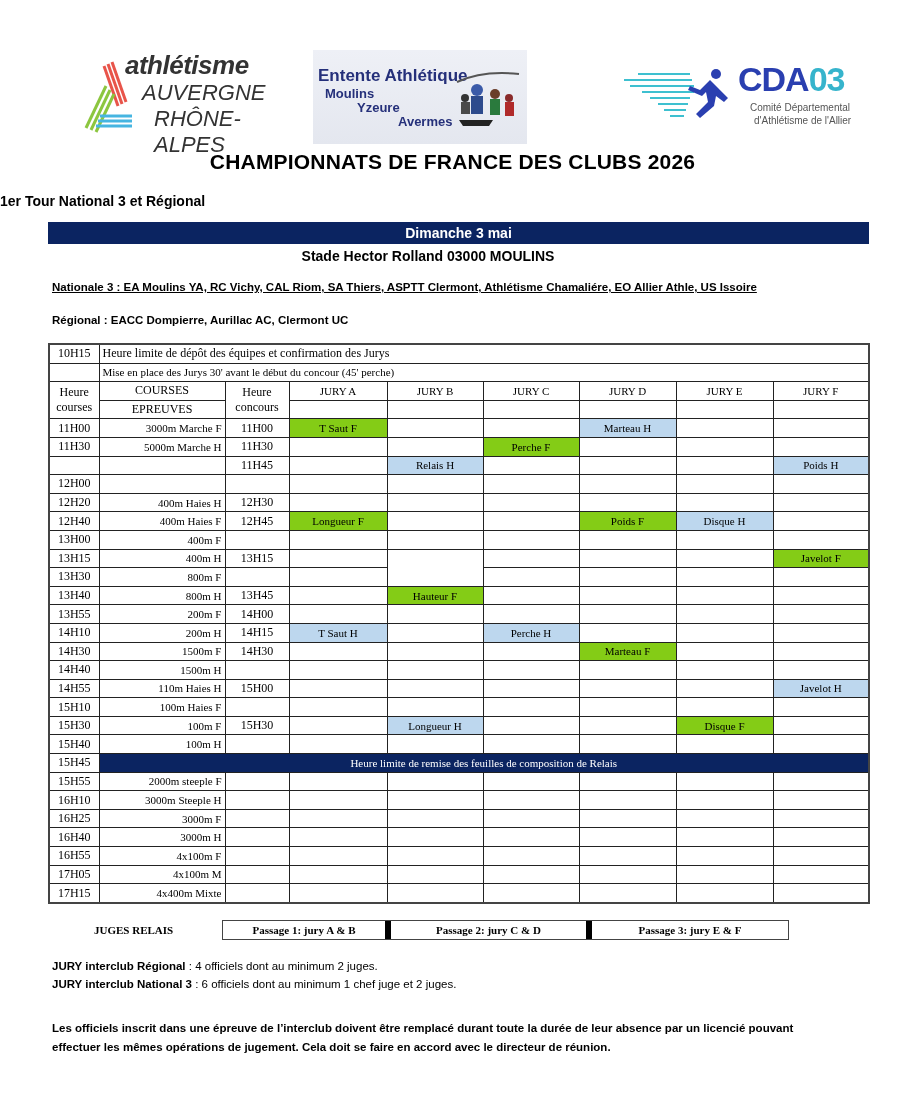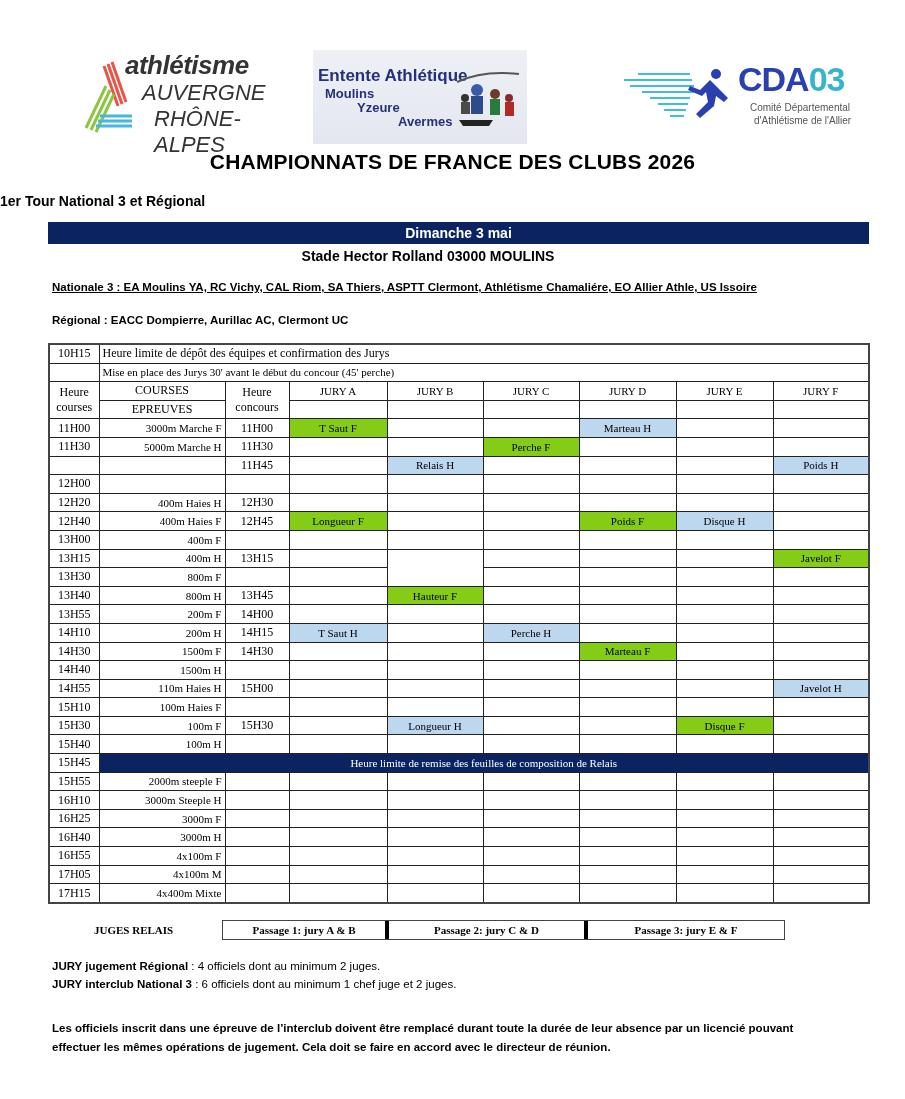--- a/index.html
+++ b/index.html
@@ -34,21 +34,21 @@
   table.sched td.left{text-align:left;}
   table.sched td.right{text-align:right;}
   td.pink{background:#84cc16;}
   td.blue{background:#bdd7ee;}
   td.band{background:#0b2461;color:#fff;}
   td.hc{font-size:12px;}
 
   .relais{position:absolute;top:920px;left:48px;font-family:"Liberation Serif",serif;font-size:11px;font-weight:bold;}
   .relais .lbl{position:absolute;left:46px;top:4px;white-space:nowrap;}
   .relais .box{position:absolute;left:174px;top:0;display:flex;border:1px solid #444;height:18px;}
-  .relais .box div{border-right:4px solid #000000;line-height:18px;text-align:center;}
+  .relais .box div{border-right:6px solid #000000;line-height:18px;text-align:center;}
   .relais .box div:last-child{border-right:none;}
   .notes{position:absolute;left:52px;font-size:11.5px;}
   .notes b{font-weight:bold;}
 </style>
 </head>
 <body>
 
 <div class="logos">
   <div class="logo-aura">
     <svg class="mark" viewBox="0 0 52 76">
@@ -441,16 +441,16 @@
 
 <div class="relais">
   <span class="lbl">JUGES RELAIS</span>
   <div class="box">
     <div style="width:162px">Passage 1: jury A &amp; B</div>
     <div style="width:195px">Passage 2: jury C &amp; D</div>
     <div style="width:196px">Passage 3: jury E &amp; F</div>
   </div>
 </div>
 
-<div class="notes" style="top:960px;"><b>JURY jugement Régional</b><span> : 4 officiels dont au minimum 2 juges.</span></div>
+<div class="notes" style="top:960px;"><b>JURY interclub Régional</b><span> : 4 officiels dont au minimum 2 juges.</span></div>
 <div class="notes" style="top:978px;"><b>JURY interclub National 3</b><span> : 6 officiels dont au minimum 1 chef juge et 2 juges.</span></div>
 <div class="notes" style="top:1022px;font-weight:bold;">Les officiels inscrit dans une épreuve de l’interclub doivent être remplacé durant toute la durée de leur absence par un licencié pouvant</div>
 <div class="notes" style="top:1041px;font-weight:bold;">effectuer les mêmes opérations de jugement. Cela doit se faire en accord avec le directeur de réunion.</div>
 
 </body></html>

